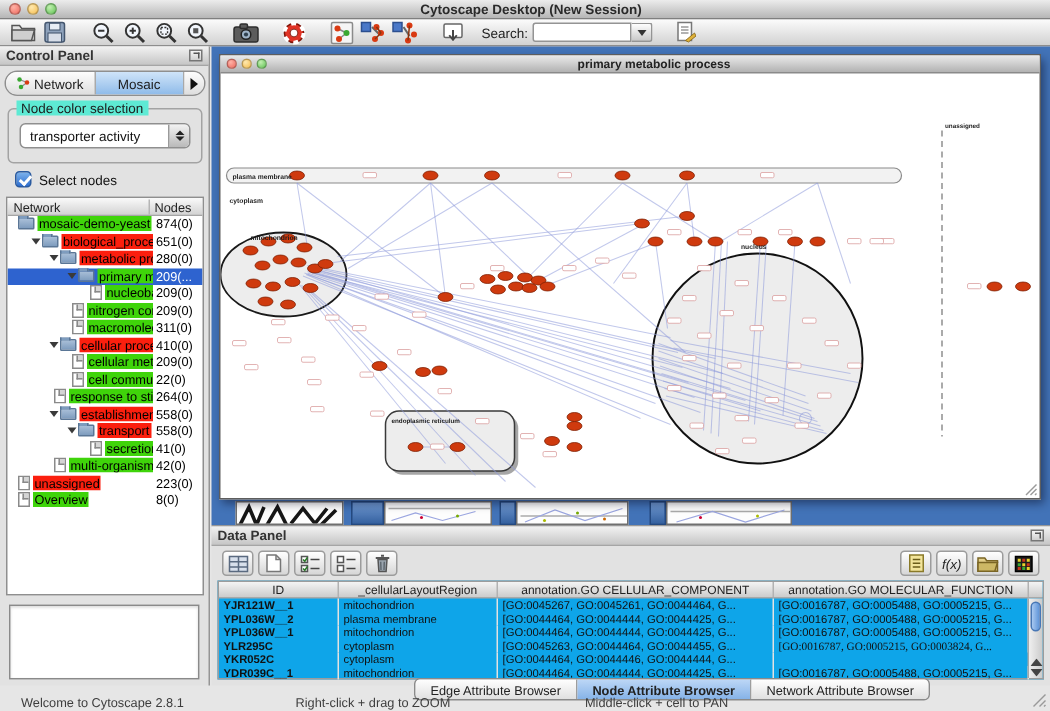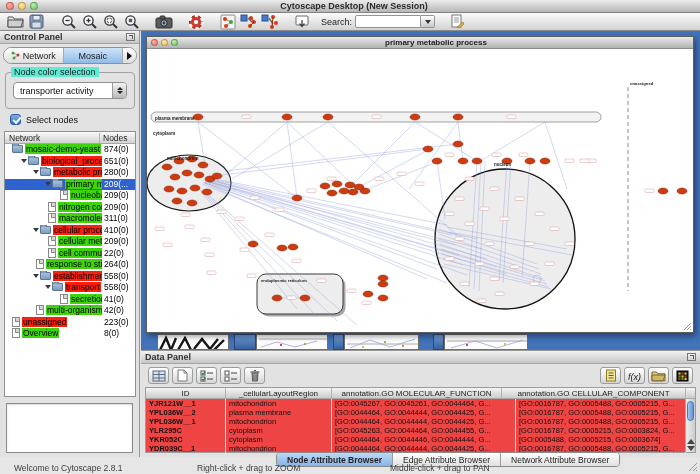--- a/index.html
+++ b/index.html
@@ -71,21 +71,21 @@
 .net-title{position:absolute;left:16px;top:1px;width:100%;text-align:center;font-size:8px;font-weight:bold;color:#222}
 .net-canvas{position:absolute;left:0;top:12px}
 .win-grip{position:absolute;right:1px;bottom:1px}
 .frag{position:absolute;top:303px;height:16px;background:#fdfdfd;border:1px solid #6f6f6f;overflow:hidden}
 .fragblue{position:absolute;top:303px;height:16px;background:linear-gradient(#7099d2,#35619f);border:1px solid #24497f}
 
 .data-panel{position:absolute;left:141px;top:350px;width:559px;height:107px;background:#e2e2e2;border-top:1px solid #979797}
 .dp-toolbar{position:absolute;left:2px;top:15px;width:555px;height:19px;display:flex;align-items:center;gap:3px;padding:0 5px}
 .dp-btn{width:21px;height:17px;border:1px solid #9c9c9c;border-radius:3px;background:linear-gradient(#ffffff,#d6d6d6);display:flex;align-items:center;justify-content:center;flex:none}
 .dp-right{margin-left:auto;display:flex;gap:3px}
-.dp-table{position:absolute;left:4px;top:36px;width:551px;height:66px;background:#ef4444;border:1px solid #9c9c9c}
+.dp-table{position:absolute;left:4px;top:36px;width:551px;height:66px;background:#0ea5e9;border:1px solid #9c9c9c}
 .dp-thead{display:flex;height:11px;background:linear-gradient(#f4f4f4,#cccccc);border-bottom:1px solid #a8a8a8;font-size:8px;color:#222}
 .dp-th{border-right:1px solid #b2b2b2;display:flex;align-items:center;justify-content:center;overflow:hidden;white-space:nowrap;flex:none}
 .dp-row{display:flex;height:9px;align-items:flex-end;font-size:7.5px;color:#111}
 .dp-cell{padding-left:3px;border-right:1px solid #e2e2e2;overflow:hidden;white-space:nowrap;flex:none}
 .dp-cell.id{font-weight:bold}
 .dp-scroll{position:absolute;right:0;top:11px;bottom:0;width:10px;background:linear-gradient(90deg,#efefef,#cbcbcb);border-left:1px solid #a8a8a8}
 .dp-thumb{position:absolute;left:1px;top:2px;width:7px;height:20px;border-radius:4px;background:linear-gradient(90deg,#a8c8f0,#5d93d8);border:1px solid #4877b5}
 .dp-sarrows{position:absolute;left:0;bottom:1px;width:10px;display:flex;flex-direction:column;align-items:center;gap:2px}
 
 .bottom-tabs{position:absolute;left:276px;top:452px;height:15px;display:flex;border:1px solid #8a8a8a;border-radius:4px;overflow:hidden;background:#f5f5f5}
@@ -716,22 +716,22 @@
               <rect x="5.5" y="8" width="2" height="2" fill="#3aa832"></rect>
               <rect x="8.5" y="8" width="2" height="2" fill="#e8d22a"></rect>
             </svg>
           </span>
       </span>
     </div>
     <div class="dp-table">
       <div class="dp-thead" id="dp-thead">
           <span class="dp-th" style="width: 80px;">ID</span>
           <span class="dp-th" style="width: 106px;">_cellularLayoutRegion</span>
+          <span class="dp-th" style="width: 184px;">annotation.GO CELLULAR_COMPONENT</span>
           <span class="dp-th" style="width: 170px;">annotation.GO MOLECULAR_FUNCTION</span>
-          <span class="dp-th" style="width: 184px;">annotation.GO CELLULAR_COMPONENT</span>
         </div>
       <div id="dp-tbody">
           <div class="dp-row">
             <span class="dp-cell id" style="width: 80px;">YJR121W__1</span>
             <span class="dp-cell" style="width: 106px;">mitochondrion</span>
             <span class="dp-cell" style="width: 184px;">[GO:0045267, GO:0045261, GO:0044464, G...</span>
             <span class="dp-cell" style="width: 170px;">[GO:0016787, GO:0005488, GO:0005215, G...</span>
           </div>
           <div class="dp-row">
             <span class="dp-cell id" style="width: 80px;">YPL036W__2</span>
@@ -742,27 +742,26 @@
           <div class="dp-row">
             <span class="dp-cell id" style="width: 80px;">YPL036W__1</span>
             <span class="dp-cell" style="width: 106px;">mitochondrion</span>
             <span class="dp-cell" style="width: 184px;">[GO:0044464, GO:0044444, GO:0044425, G...</span>
             <span class="dp-cell" style="width: 170px;">[GO:0016787, GO:0005488, GO:0005215, G...</span>
           </div>
           <div class="dp-row">
             <span class="dp-cell id" style="width: 80px;">YLR295C</span>
             <span class="dp-cell" style="width: 106px;">cytoplasm</span>
             <span class="dp-cell" style="width: 184px;">[GO:0045263, GO:0044464, GO:0044455, G...</span>
-            <span class="dp-cell" style="width: 170px;">[GO:0016787, GO:0005215, GO:0003824, G...</span>
+            <span class="dp-cell" style="width: 170px; font-family: Liberation Serif, serif;">[GO:0016787, GO:0005215, GO:0003824, G...</span>
           </div>
           <div class="dp-row">
             <span class="dp-cell id" style="width: 80px;">YKR052C</span>
             <span class="dp-cell" style="width: 106px;">cytoplasm</span>
             <span class="dp-cell" style="width: 184px;">[GO:0044464, GO:0044446, GO:0044444, G...</span>
-            <span class="dp-cell" style="width: 170px;">[GO:0005488, GO:0005215, GO:0003674]</span>
           </div>
           <div class="dp-row">
             <span class="dp-cell id" style="width: 80px;">YDR039C__1</span>
             <span class="dp-cell" style="width: 106px;">mitochondrion</span>
             <span class="dp-cell" style="width: 184px;">[GO:0044464, GO:0044444, GO:0044425, G...</span>
             <span class="dp-cell" style="width: 170px;">[GO:0016787, GO:0005488, GO:0005215, G...</span>
           </div>
         </div>
       <div class="dp-scroll">
         <span class="dp-thumb"></span>
@@ -772,25 +771,25 @@
             </svg>
           <svg width="8" height="5" viewBox="0 0 8 5">
               <path d="M4 5 L0 0 H8 z" fill="#444"></path>
             </svg>
         </span>
       </div>
     </div>
   </div>
 
   <div class="bottom-tabs" id="bottom-tabs">
+      <span class="btab">Edge Attribute Browser</span>
       <span class="btab selected">Node Attribute Browser</span>
-      <span class="btab">Edge Attribute Browser</span>
       <span class="btab">Network Attribute Browser</span>
     </div>
   <span class="status-msg" style="left:14px">Welcome to Cytoscape 2.8.1</span>
   <span class="status-msg" style="left:197px">Right-click + drag to ZOOM</span>
-  <span class="status-msg" style="left:390px">Middle-click + drag to PAN</span>
+  <span class="status-msg" style="left:390px">Middle-click + cell to PAN</span>
   <svg class="app-grip" width="11" height="11" viewBox="0 0 11 11">
       <line x1="2" y1="10" x2="10" y2="2" stroke="#999"></line>
       <line x1="6" y1="10" x2="10" y2="6" stroke="#999"></line>
       <line x1="9" y1="10" x2="10" y2="9" stroke="#999"></line>
     </svg>
 </div>
 
 </body></html>

